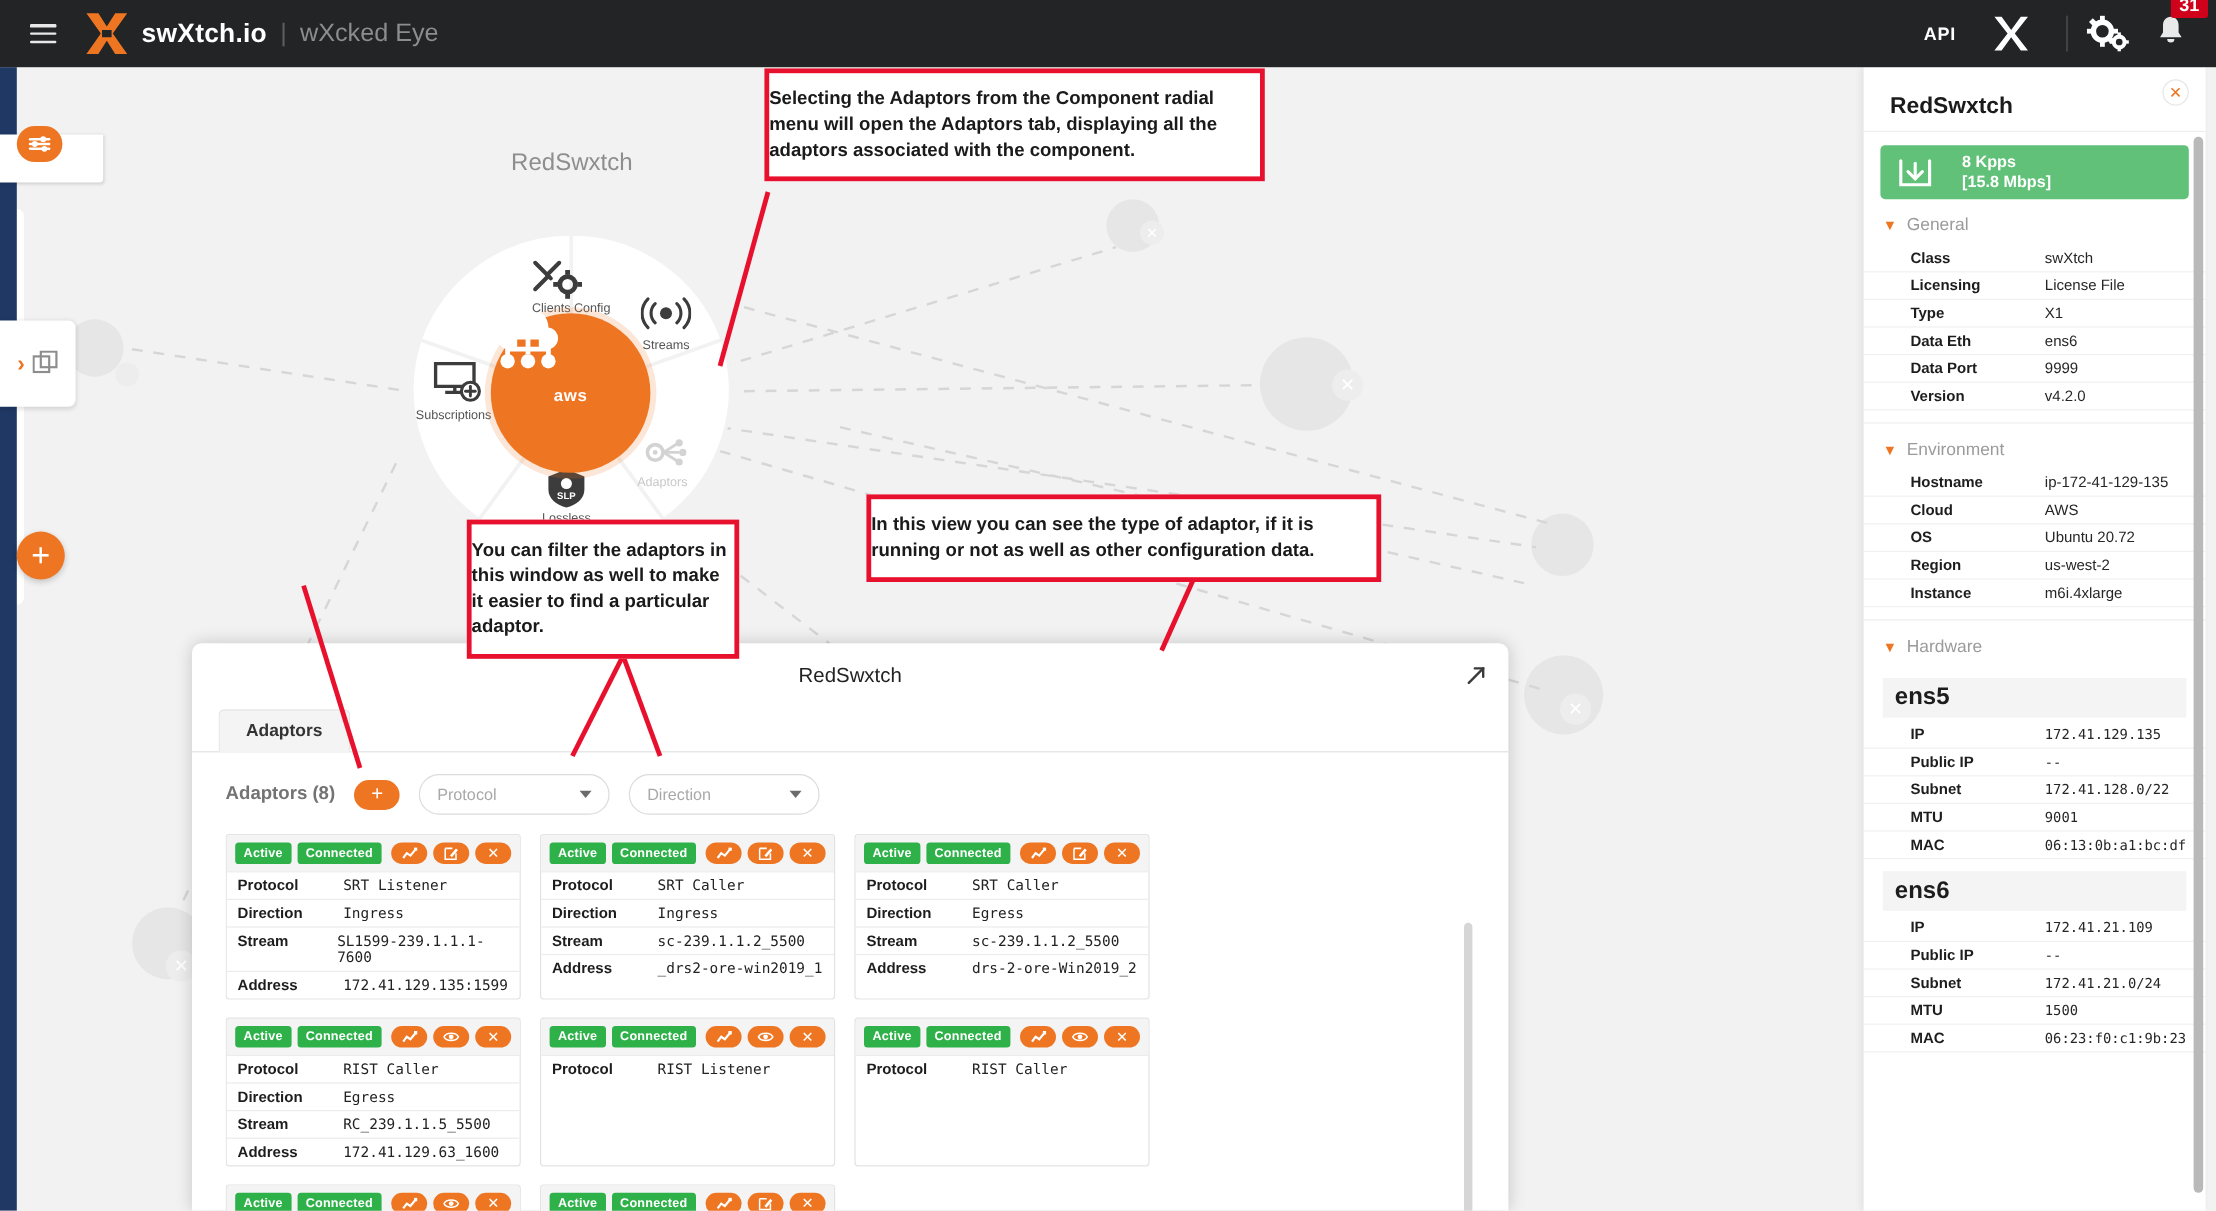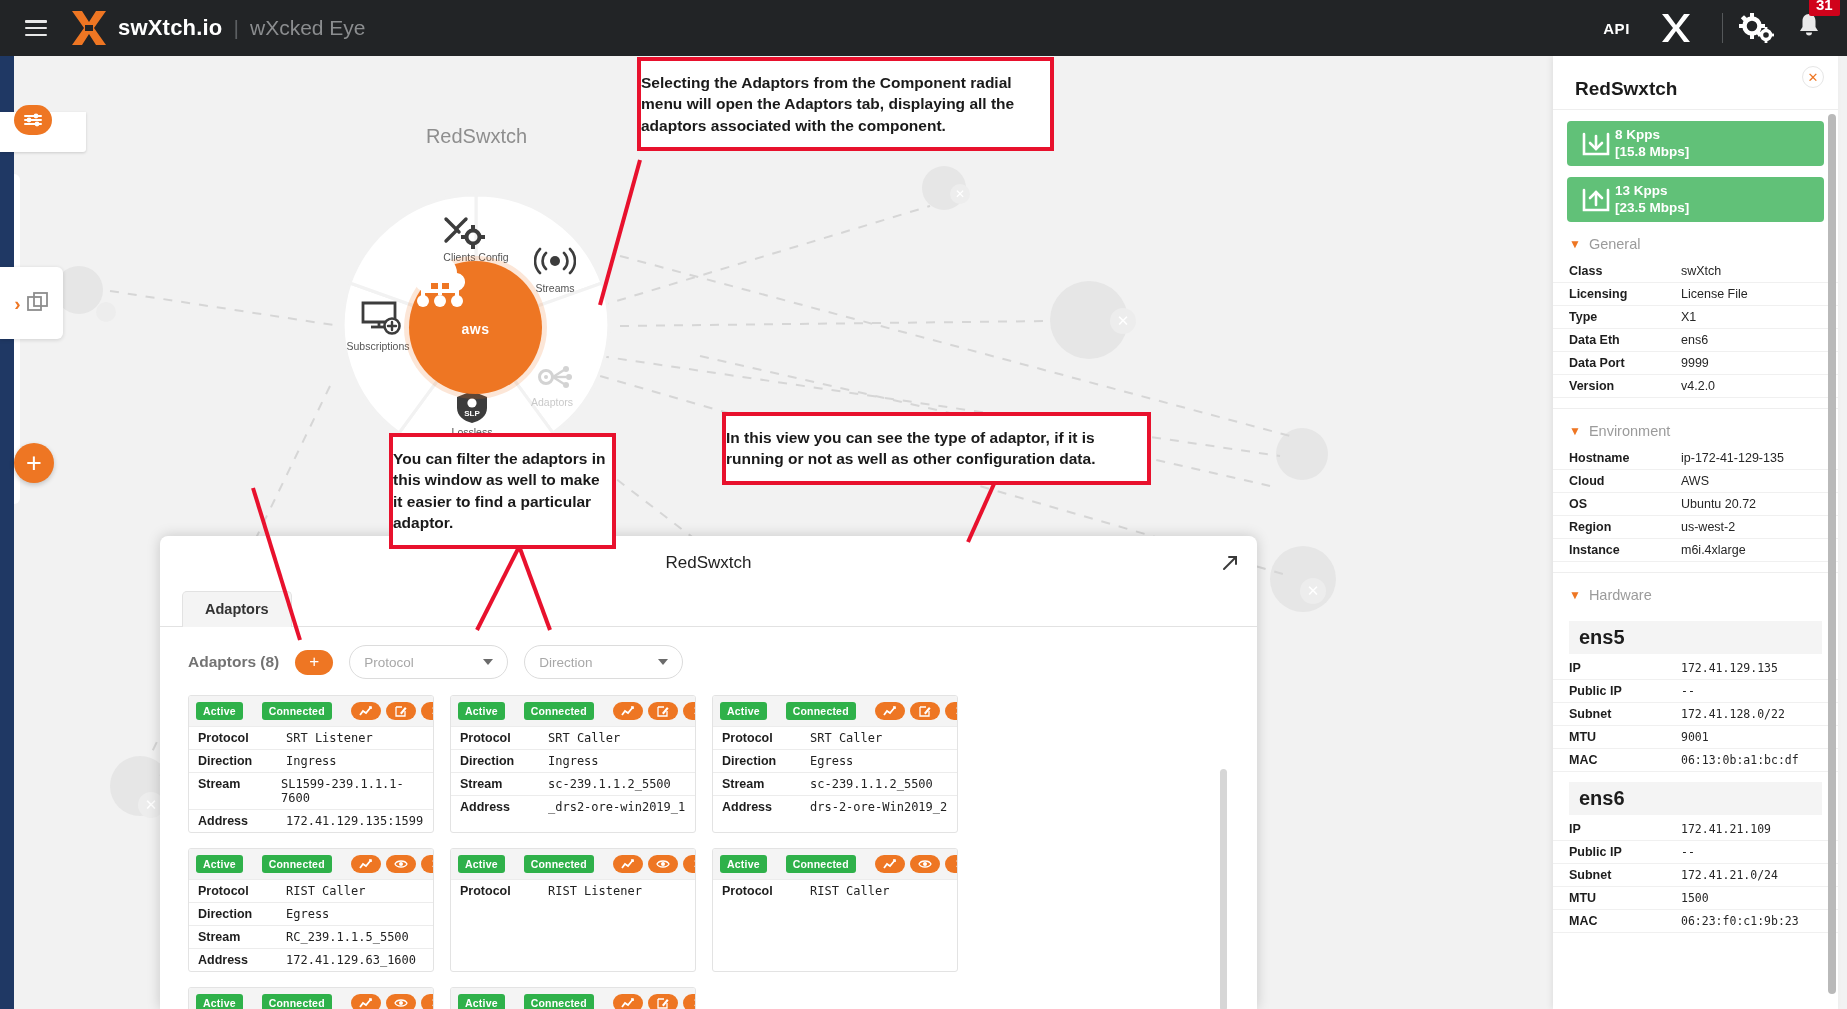--- a/index.html
+++ b/index.html
@@ -114,21 +114,21 @@
   .sel {
     width: 159px; height: 34px; border: 1px solid #dcdcdc; border-radius: 18px;
     display: flex; align-items: center; padding: 0 14px; font-size: 13.5px; color: #a8a8a8;
     cursor: pointer; background: #fff;
   }
   .caret { margin-left: auto; width: 0; height: 0; border-left: 5px solid transparent;
     border-right: 5px solid transparent; border-top: 6px solid #6b6b6b; }
   .cards-area { position: relative; margin: 6px 24px 0 28px; height: 330px; overflow: hidden; }
   .cards { display: flex; flex-wrap: wrap; gap: 15px 16px; width: 1022px; }
   .ad-card { width: 246px; border: 1px solid #e3e3e3; border-radius: 3px; overflow: hidden; background: #fff; }
-  .ad-head { display: flex; align-items: center; gap: 19px; background: #f4f4f4; padding: 6px 7px; }
+  .ad-head { display: flex; align-items: center; gap: 5px; background: #f4f4f4; padding: 6px 7px; }
   .pill { background: #2fb14a; color: #fff; font-size: 10.5px; font-weight: bold;
     padding: 3px 7px; border-radius: 3px; letter-spacing: .2px; }
   .ad-acts { margin-left: auto; display: flex; gap: 5px; }
   .act { width: 30px; height: 18px; border-radius: 9px; background: #ee7623; color: #fff;
     display: flex; align-items: center; justify-content: center; cursor: pointer; }
   .ad-row { display: flex; padding: 4px 9px; border-top: 1px solid #ececec; font-size: 12.5px; }
   .ad-row:first-of-type { border-top: none; }
   .ad-k { width: 88px; font-weight: bold; color: #1d1d1d; }
   .ad-v { font-family: "DejaVu Sans Mono", monospace; font-size: 12px; color: #222; }
   .mod-scroll { position: absolute; right: 6px; top: 74px; width: 7px; height: 242px;
@@ -136,28 +136,28 @@
 
   
   .rpanel { position: absolute; left: 1553px; top: 56px; width: 285px; height: 953px;
     background: #fff; box-shadow: -2px 0 6px rgba(0,0,0,.07); z-index: 75; }
   .rp-close { position: absolute; right: 14px; top: 10px; width: 22px; height: 22px;
     border-radius: 50%; border: 1px solid #e6e6e6; color: #ee7623; font-size: 13px;
     display: flex; align-items: center; justify-content: center; cursor: pointer; }
   .rp-title { padding: 22px 22px 9px; font-size: 19px; font-weight: bold; color: #1b1b1b;
     border-bottom: 1px solid #eee; }
   .kpi { margin: 11px 14px 0; height: 45px; background: #61c178; border-radius: 4px;
-    display: flex; align-items: center; gap: 4px; padding: 0 14px; color: #fff; }
+    display: flex; align-items: center; gap: 24px; padding: 0 14px; color: #fff; }
   .kpi-txt { font-size: 13.5px; font-weight: bold; line-height: 1.22; }
   .sec-head { display: flex; align-items: center; gap: 8px; padding: 14px 16px 8px;
     font-size: 14.5px; color: #9b9b9b; border-top: 1px solid #eee; margin-top: 10px; cursor: pointer; }
   .sec-head .cv { color: #ee7623; font-size: 12px; }
   .sec-head.nb { border-top: none; margin-top: 0; }
   .kv { display: flex; padding: 4px 16px; border-bottom: 1px solid #f0f0f0; font-size: 12.5px; }
-  .kv .k { width: 92px; font-weight: bold; color: #1d1d1d; }
+  .kv .k { width: 92px; font-weight: bold; color: #1d1d1d; margin-left: 23px; }
   .kv .v { color: #262626; margin-left: 20px; }
   .kv .v.mono { font-family: "DejaVu Sans Mono", monospace; font-size: 11.5px; }
   .iface { margin: 10px 16px 3px; background: #f4f4f4; padding: 5px 10px;
     font-size: 20px; font-weight: bold; color: #1d1d1d; }
   .rp-scroll { position: absolute; right: 2px; top: 58px; width: 8px; height: 880px;
     background: #b9b9b9; border-radius: 4px; }
 </style>
 </head>
 <body>
 
@@ -685,33 +685,20 @@
           <path d="M3 3 V23 H27 V3"></path>
             <line x1="15" y1="5" x2="15" y2="18"></line>
           <path d="M9 12 L15 18 L21 12"></path>
           </g>
       </svg>
       <div class="kpi-txt">
         <div>8 Kpps</div>
         <div>[15.8 Mbps]</div>
       </div>
     </div>
-    <div class="kpi">
-      <svg width="30" height="26" viewBox="0 0 30 26">
-        <g stroke="#fff" stroke-width="2.6" fill="none" stroke-linecap="round">
-          <path d="M3 3 V23 H27 V3"></path>
-            <line x1="15" y1="18" x2="15" y2="5"></line>
-          <path d="M9 11 L15 5 L21 11"></path>
-          </g>
-      </svg>
-      <div class="kpi-txt">
-        <div>13 Kpps</div>
-        <div>[23.5 Mbps]</div>
-      </div>
-    </div>
 
     <div id="rp-sections">
         <div class="sec-head nb">
     <span class="cv">▼</span>
     <span>General</span>
         </div>
         <div class="kv">
       <span class="k">Class</span>
       <span class="v">swXtch</span>
         </div>

